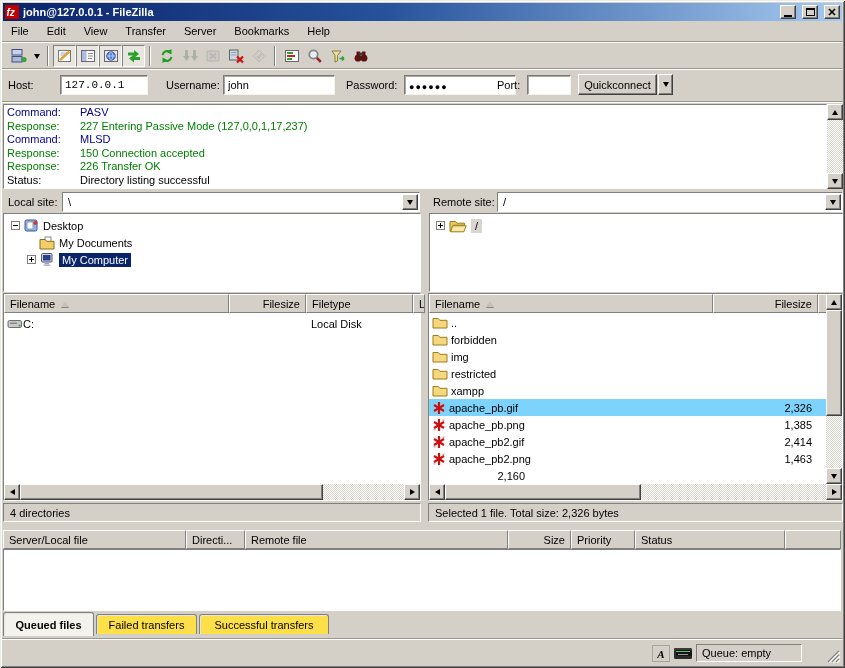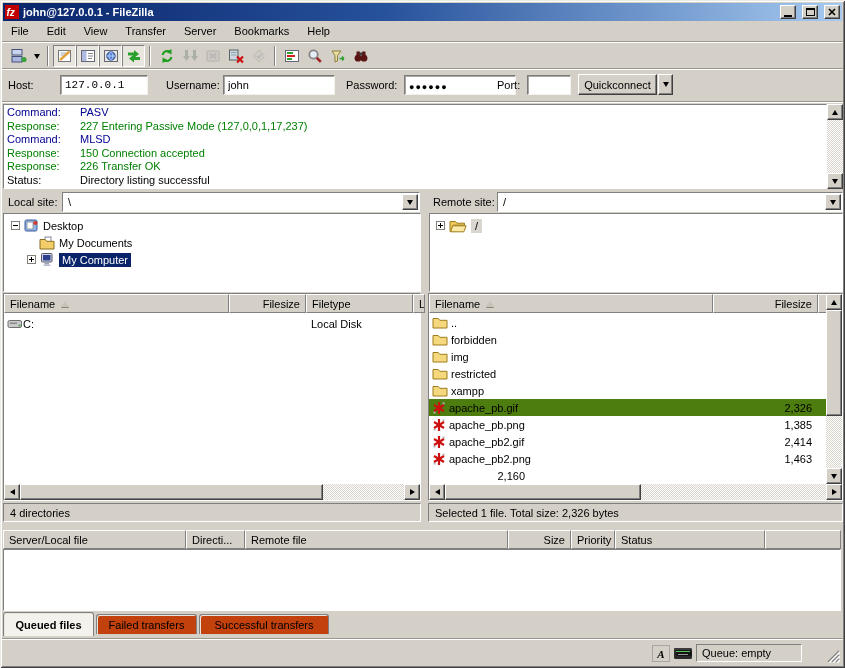--- a/index.html
+++ b/index.html
@@ -63,29 +63,29 @@
   .colhdr-row{position:absolute;left:0;top:0;height:19px;display:flex;width:100%}
   .colhdr{height:19px;background:#d4d0c8;border:1px solid;border-color:#fff #808080 #808080 #fff;display:flex;
     align-items:center;padding:0 5px;flex:none;gap:6px;overflow:hidden;white-space:nowrap}
   .colhdr.rt{justify-content:flex-end}
   .sortarrow{width:0;height:0;border-left:4px solid transparent;border-right:4px solid transparent;border-bottom:6px solid #c6c2b8;
     filter:drop-shadow(0 1px 0 #8a867e)}
   .file-row{position:absolute;left:0;height:17px;display:flex;align-items:center;width:100%}
   .fic{width:17px;display:flex;justify-content:center;flex:none}
   .fname{flex:1;display:flex;align-items:center;gap:3px;padding-left:3px;overflow:hidden;white-space:nowrap}
   .fsize{width:110px;text-align:right;padding-right:14px;flex:none}
-  .row-sel{background:#4d7c0f}
+  .row-sel{background:#7dd3fc}
   .statusbox{position:absolute;top:503px;height:19px;border:1px solid;border-color:#808080 #fff #fff #808080;
     background:#d4d0c8;display:flex;align-items:center;padding-left:6px}
   .vsplit{position:absolute;left:421px;top:192px;width:7px;height:330px;background:#d4d0c8}
   
   .qheader{position:absolute;left:3px;top:530px;width:838px;height:19px;display:flex}
   .qbody{position:absolute;left:3px;top:549px;width:838px;height:62px;background:#fff;border:1px solid;border-color:#808080 #fff #fff #808080}
   .tab{position:absolute;border:1px solid #808080;border-bottom:none;border-radius:3px 3px 0 0;display:flex;
-    align-items:center;justify-content:center;background:#c2410c;box-shadow:inset 1px 1px 0 #e8e5de}
+    align-items:center;justify-content:center;background:#fde047;box-shadow:inset 1px 1px 0 #e8e5de}
   .tab.active{background:#f4f2ec;font-weight:bold;z-index:2}
   
   .statusbar{position:absolute;left:2px;right:2px;top:641px;height:25px}
   .grip{position:absolute;right:3px;bottom:3px}
 </style>
 </head>
 <body>
 
 <div class="window">
 
@@ -529,21 +529,21 @@
       </div>
     <div class="colhdr" style="width:59px">
         <span>Directi...</span>
       </div>
     <div class="colhdr" style="width:263px">
         <span>Remote file</span>
       </div>
     <div class="colhdr rt" style="width:63px">
         <span>Size</span>
       </div>
-    <div class="colhdr" style="width:44px">
+    <div class="colhdr" style="width:64px">
         <span>Priority</span>
       </div>
     <div class="colhdr" style="width:150px">
         <span>Status</span>
       </div>
     <div class="colhdr" style="flex:1"></div>
   </div>
   <div class="qbody"></div>
 
   <div class="tab active" style="left:3px;top:612px;width:91px;height:24px">

